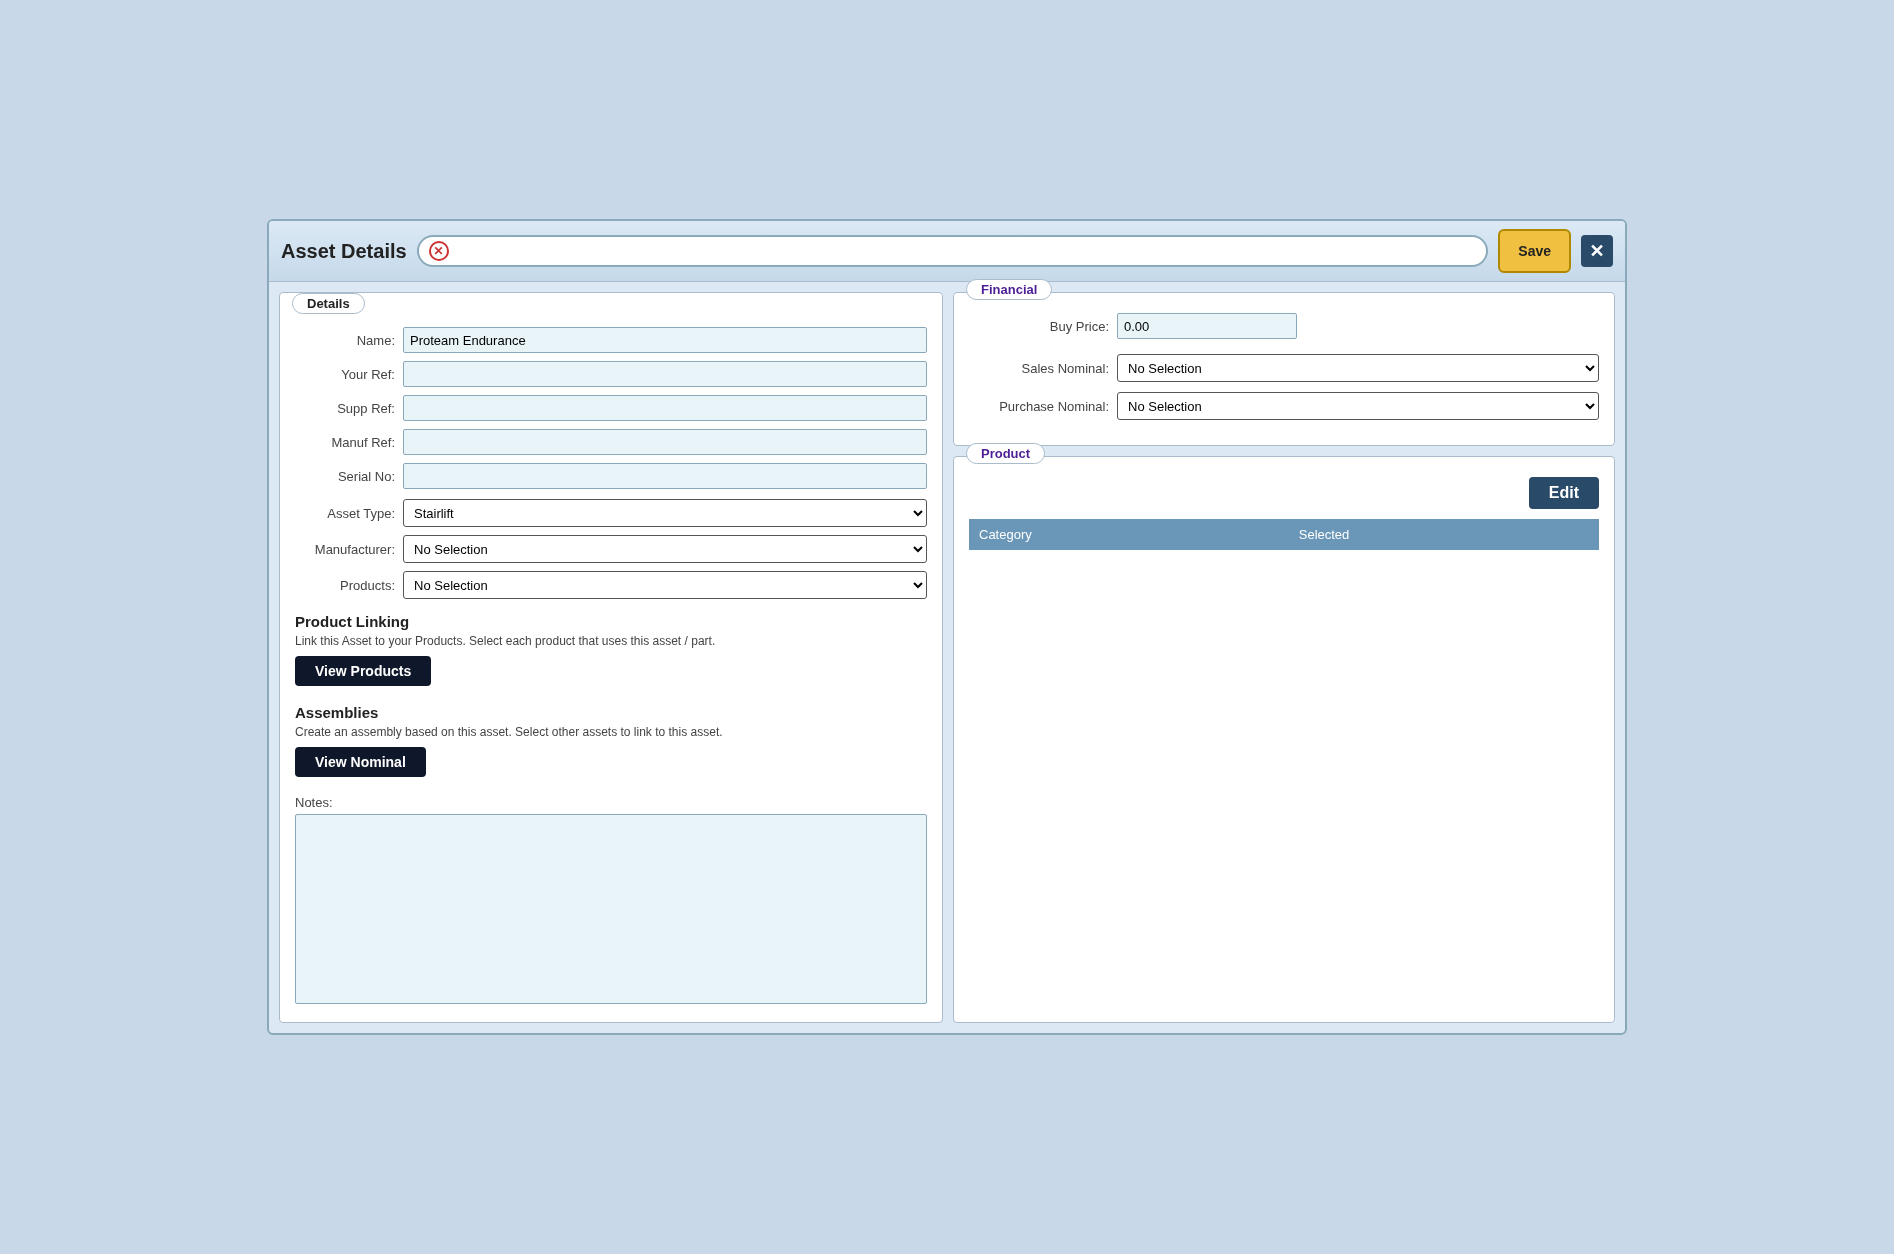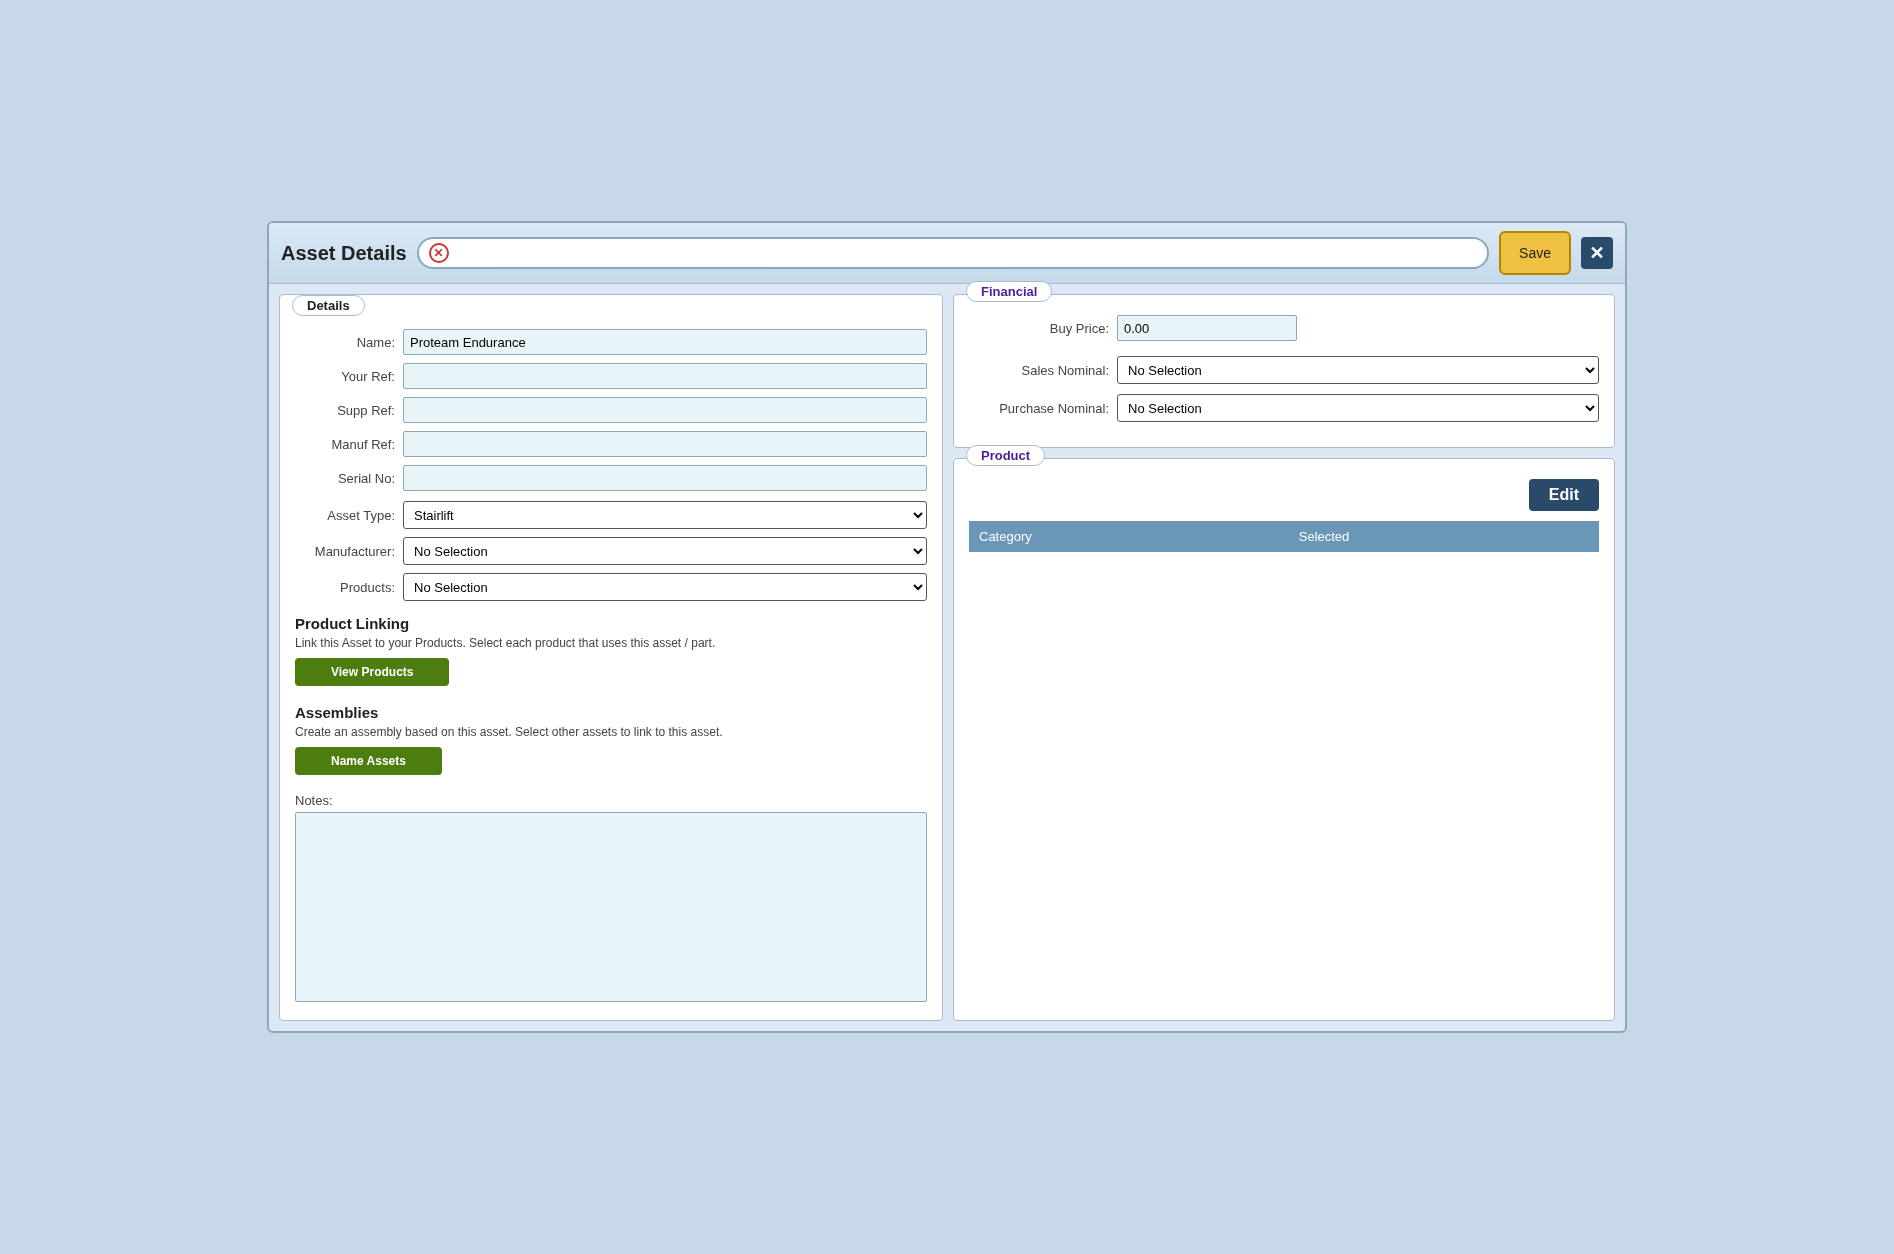--- a/index.html
+++ b/index.html
@@ -64,21 +64,21 @@
       outline: none;
       flex: 1;
       font-size: 13px;
     }
     .save-btn {
       background: #f0c040;
       border: 2px solid #b08800;
       border-radius: 6px;
       padding: 12px 18px;
       font-size: 14px;
-      font-weight: normal;
+      font-weight: bold;
       cursor: pointer;
       color: #222;
     }
     .close-btn {
       width: 32px;
       height: 32px;
       background: #2a4a6a;
       border: none;
       border-radius: 4px;
       color: white;
@@ -170,26 +170,26 @@
       font-weight: bold;
       color: #222;
       margin-bottom: 4px;
     }
     .product-linking-desc {
       font-size: 12px;
       color: #444;
       margin-bottom: 8px;
     }
     .action-btn {
-      background: #4d7c0f;
+      background: #0f172a;
       color: white;
       border: none;
       border-radius: 4px;
-      padding: 7px 36px;
-      font-size: 12px;
+      padding: 7px 20px;
+      font-size: 14px;
       font-weight: bold;
       cursor: pointer;
       display: inline-block;
     }
     .notes-label {
       color: #444;
       font-size: 13px;
       margin-bottom: 4px;
     }
     .notes-textarea {
@@ -373,21 +373,21 @@
 
         <div class="section-divider">
           <div class="product-linking-title">Product Linking</div>
           <div class="product-linking-desc">Link this Asset to your Products. Select each product that uses this asset / part.</div>
           <button class="action-btn">View Products</button>
         </div>
 
         <div class="section-divider" style="margin-top:18px;">
           <div class="assemblies-title">Assemblies</div>
           <div class="assemblies-desc">Create an assembly based on this asset. Select other assets to link to this asset.</div>
-          <button class="action-btn">Name Assets</button>
+          <button class="action-btn">View Nominal</button>
         </div>
 
         <div style="margin-top:18px;">
           <div class="notes-label">Notes:</div>
           <textarea class="notes-textarea" style=""></textarea>
         </div>
 
       </div>
     </div>
 

